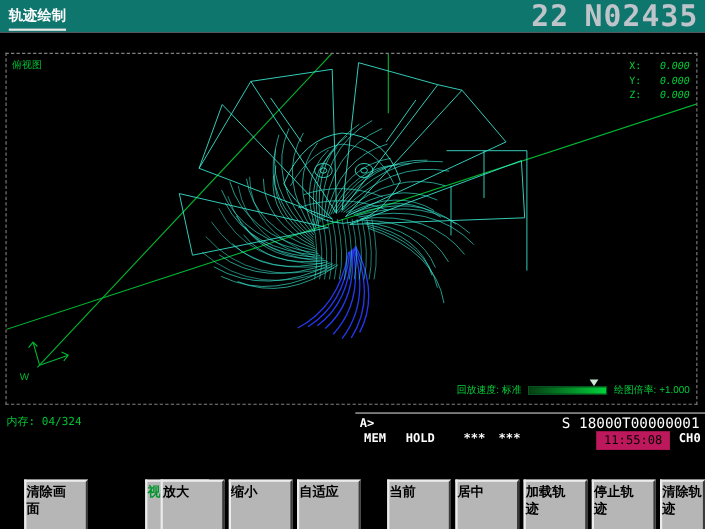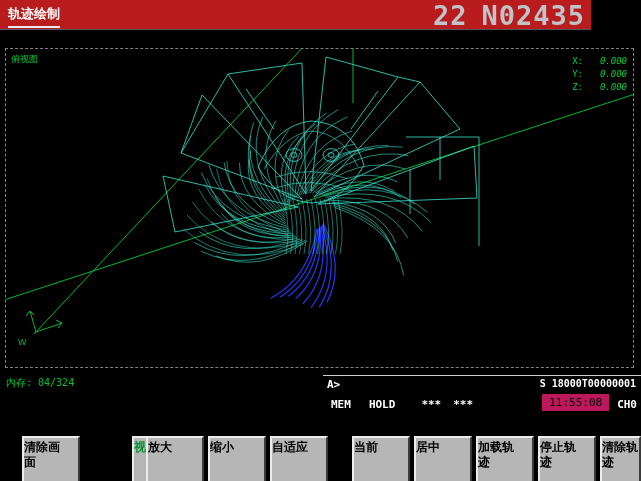--- a/index.html
+++ b/index.html
@@ -1,21 +1,21 @@
 <!DOCTYPE html>
 <html><head>
 <meta charset="utf-8">
 <style>
   * { margin:0; padding:0; box-sizing:border-box; }
   html,body { width:641px; height:481px; background:#000; overflow:hidden;
               font-family:"Liberation Sans", sans-serif; position:relative; }
 
   
-  .header { position:absolute; left:0; top:0; width:591px; height:30px;
-            background:#b91c1c; border-bottom:1px solid #54575c; }
+  .header { position:absolute; left:0; top:0; width:641px; height:30px;
+            background:#0f766e; border-bottom:1px solid #54575c; }
   .title  { position:absolute; left:8px; top:5px; color:#fff; font-size:13px;
             font-weight:bold; padding-bottom:3px; border-bottom:2px solid #e9e9e9; }
   .prognum { position:absolute; right:6px; top:0; height:30px; line-height:31px;
              color:#bfc4ca; font-family:"DejaVu Sans Mono", monospace;
              font-size:27px; font-weight:bold; letter-spacing:1px;text-align:right; }
   .prognum .cnt { margin-right:14px; }
 
   
   .gfx { position:absolute; left:5px; top:48px; width:629px; height:320px;
          border:1px dashed #818181; background:#000; }
@@ -34,26 +34,26 @@
             border-left:4px solid transparent; border-right:4px solid transparent;
             border-top:6px solid #cfe9d6; }
 
   
   .memlabel { position:absolute; left:6px; top:376px; color:#00c235; font-size:10px;
               font-family:"DejaVu Sans Mono", monospace; }
   .mdiline  { position:absolute; left:323px; top:375px; width:318px; height:0;
               border-top:1px solid #cfcfcf; }
   .mdiprompt { position:absolute; left:327px; top:378px; color:#fff; font-size:11px;
                font-weight:bold; font-family:"DejaVu Sans Mono", monospace; }
-  .sline { position:absolute; right:5px; top:378px; color:#fff; font-size:10px;
-           font-weight:bold; font-family:"DejaVu Sans Mono", monospace; }
+  .sline { position:absolute; right:5px; top:378px; color:#fff; font-size:13px;
+           font-weight:normal; font-family:"DejaVu Sans Mono", monospace; }
 
   
   .statusrow { position:absolute; left:323px; top:392px; width:318px; height:19px;
-               display:flex; align-items:flex-end; color:#fff; font-size:11px;
+               display:flex; align-items:flex-start; color:#fff; font-size:11px;
                font-weight:bold; font-family:"DejaVu Sans Mono", monospace; }
   .statusrow .mode  { margin-left:8px; }
   .statusrow .state { margin-left:18px; }
   .statusrow .f1 { margin-left:26px; }
   .statusrow .f2 { margin-left:12px; }
   .timebox { margin-left:auto; background:#be185d; color:#000; padding:2px 7px;
              font-size:11px; font-weight:normal; }
   .channel { margin-left:8px; margin-right:4px; }
 
   
@@ -178,20 +178,27 @@
       <path d="M 323 150 Q 330 182 325 205" stroke="#38e6cf" stroke-width="0.5" fill="none"></path>
       <path d="M 327.5 150 Q 334.5 182 329.5 205" stroke="#38e6cf" stroke-width="0.5" fill="none"></path>
       <path d="M 332 150 Q 339 182 334 205" stroke="#38e6cf" stroke-width="0.5" fill="none"></path>
     </svg>
   <span class="viewlabel">俯视图</span>
   <div class="coords">
     <div><span>X:</span><span class="val">0.000</span></div>
     <div><span>Y:</span><span class="val">0.000</span></div>
     <div><span>Z:</span><span class="val">0.000</span></div>
   </div>
+  <div class="playback">
+    <span><span>回放速度:</span> <span>标准</span></span>
+    <span class="slider">
+      <span class="slider-marker"></span>
+    </span>
+    <span><span>绘图倍率:</span> <span>+1.000</span></span>
+  </div>
 </div>
 
 <span class="memlabel">内存: 04/324</span>
 <div class="mdiline"></div>
 <span class="mdiprompt">A&gt;</span>
 <span class="sline">S 18000T00000001</span>
 
 <div class="statusrow">
   <span class="mode">MEM</span>
   <span class="state">HOLD</span>

